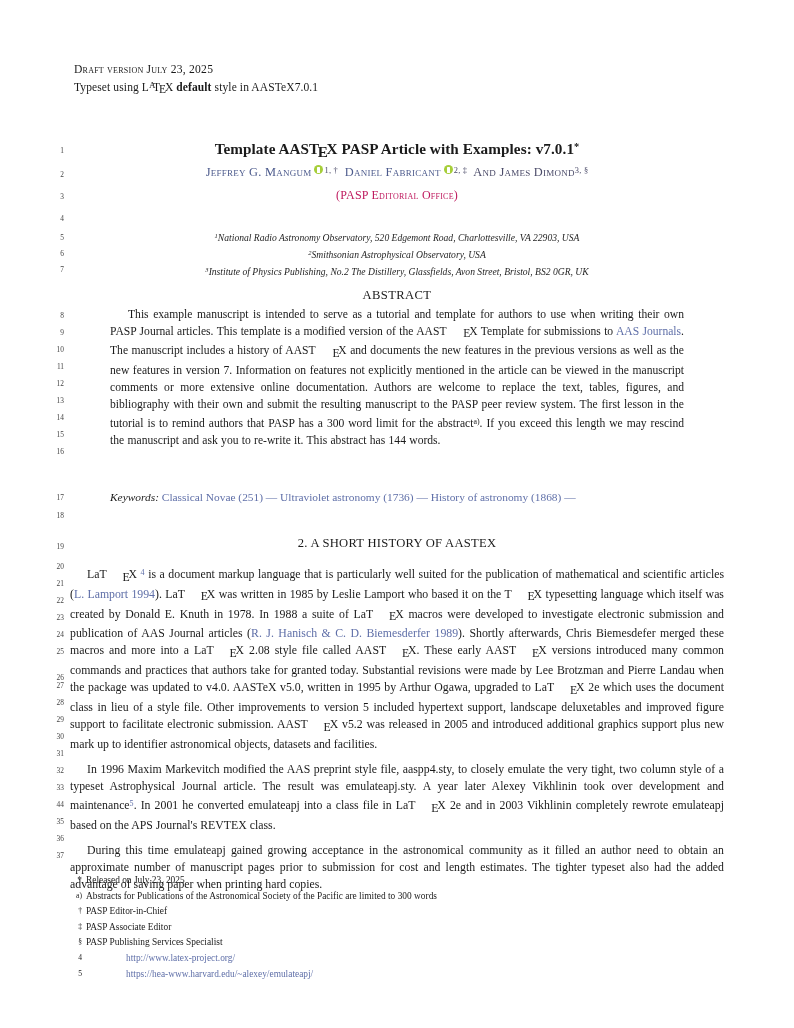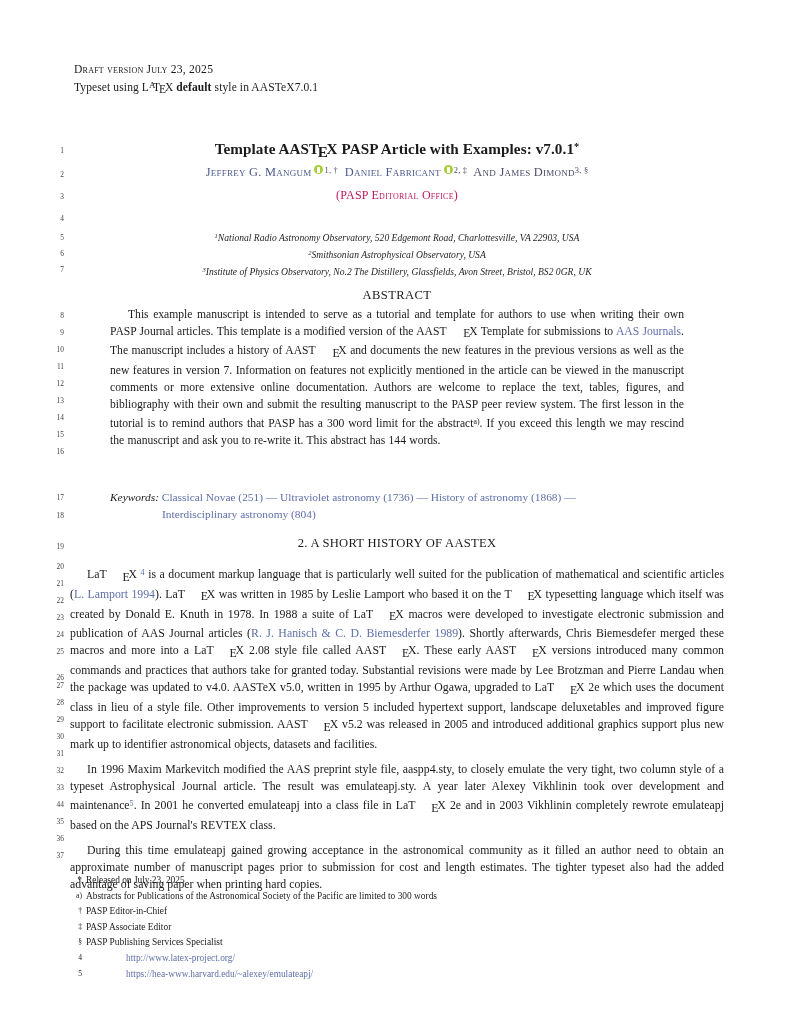--- a/index.html
+++ b/index.html
@@ -271,27 +271,27 @@
 
   <div class="title"><span>Template AAST</span><span class="tex-e">E</span><span>X PASP Article with Examples: v7.0.1</span><span class="sup">*</span></div>
 
   <div class="authors"><span class="aname">Jeffrey G. Mangum</span><span class="orcid"></span><span class="sup">1, †</span>&nbsp; <span class="aname">Daniel Fabricant</span><span class="orcid"></span><span class="sup">2, ‡</span>&nbsp; <span>And </span><span>James Dimond</span><span class="sup">3, §</span></div>
 
   <div class="collab">(PASP Editorial Office)</div>
 
   <div class="affils">
     <div><span class="sup">1</span><span>National Radio Astronomy Observatory, 520 Edgemont Road, Charlottesville, VA 22903, USA</span></div>
     <div><span class="sup">2</span><span>Smithsonian Astrophysical Observatory, USA</span></div>
-    <div><span class="sup">3</span><span>Institute of Physics Observatory, No.2 The Distillery, Glassfields, Avon Street, Bristol, BS2 0GR, UK</span></div>
+    <div><span class="sup">3</span><span>Institute of Physics Publishing, No.2 The Distillery, Glassfields, Avon Street, Bristol, BS2 0GR, UK</span></div>
   </div>
 
   <div class="abs-head">ABSTRACT</div>
   <div class="abstract"><span>This example manuscript is intended to serve as a tutorial and template for authors to use when writing their own PASP Journal articles. This template is a modified version of the AAST</span><span class="tex-e">E</span><span>X Template for submissions to </span><span class="link">AAS Journals</span><span>. The manuscript includes a history of AAST</span><span class="tex-e">E</span><span>X and documents the new features in the previous versions as well as the new features in version 7. Information on features not explicitly mentioned in the article can be viewed in the manuscript comments or more extensive online documentation. Authors are welcome to replace the text, tables, figures, and bibliography with their own and submit the resulting manuscript to the PASP peer review system. The first lesson in the tutorial is to remind authors that PASP has a 300 word limit for the abstract</span><span class="sup">a)</span><span>. If you exceed this length we may rescind the manuscript and ask you to re-write it. This abstract has 144 words.</span></div>
 
-  <div class="keywords"><span class="kw-label">Keywords:</span> <span class="kw-list">Classical Novae (251) — Ultraviolet astronomy (1736) — History of astronomy (1868) —</span><span class="kw-cont">Interdisciplinary astronomy (804)</span></div>
+  <div class="keywords"><span class="kw-label">Keywords:</span> <span class="kw-list">Classical Novae (251) — Ultraviolet astronomy (1736) — History of astronomy (1868) —</span></div>
 
   <div class="sec-head">2. A SHORT HISTORY OF AASTEX</div>
 
   <div class="body">
     <p><span>LaT</span><span class="tex-e">E</span><span>X </span><span class="sup link">4</span><span> is a document markup language that is particularly well suited for the publication of mathematical and scientific articles (</span><span class="link">L. Lamport 1994</span><span>). LaT</span><span class="tex-e">E</span><span>X was written in 1985 by Leslie Lamport who based it on the T</span><span class="tex-e">E</span><span>X typesetting language which itself was created by Donald E. Knuth in 1978. In 1988 a suite of LaT</span><span class="tex-e">E</span><span>X macros were developed to investigate electronic submission and publication of AAS Journal articles (</span><span class="link">R. J. Hanisch &amp; C. D. Biemesderfer 1989</span><span>). Shortly afterwards, Chris Biemesdefer merged these macros and more into a LaT</span><span class="tex-e">E</span><span>X 2.08 style file called AAST</span><span class="tex-e">E</span><span>X. These early AAST</span><span class="tex-e">E</span><span>X versions introduced many common commands and practices that authors take for granted today. Substantial revisions were made by Lee Brotzman and Pierre Landau when the package was updated to v4.0. AASTeX v5.0, written in 1995 by Arthur Ogawa, upgraded to LaT</span><span class="tex-e">E</span><span>X 2e which uses the document class in lieu of a style file. Other improvements to version 5 included hypertext support, landscape deluxetables and improved figure support to facilitate electronic submission. AAST</span><span class="tex-e">E</span><span>X v5.2 was released in 2005 and introduced additional graphics support plus new mark up to identifier astronomical objects, datasets and facilities.</span></p>
     <p><span>In 1996 Maxim Markevitch modified the AAS preprint style file, aaspp4.sty, to closely emulate the very tight, two column style of a typeset Astrophysical Journal article. The result was emulateapj.sty. A year later Alexey Vikhlinin took over development and maintenance</span><span class="sup link">5</span><span>. In 2001 he converted emulateapj into a class file in LaT</span><span class="tex-e">E</span><span>X 2e and in 2003 Vikhlinin completely rewrote emulateapj based on the APS Journal's REVTEX class.</span></p>
     <p>During this time emulateapj gained growing acceptance in the astronomical community as it filled an author need to obtain an approximate number of manuscript pages prior to submission for cost and length estimates. The tighter typeset also had the added advantage of saving paper when printing hard copies.</p>
   </div>
 
   <div class="footnotes" id="footnotes">

